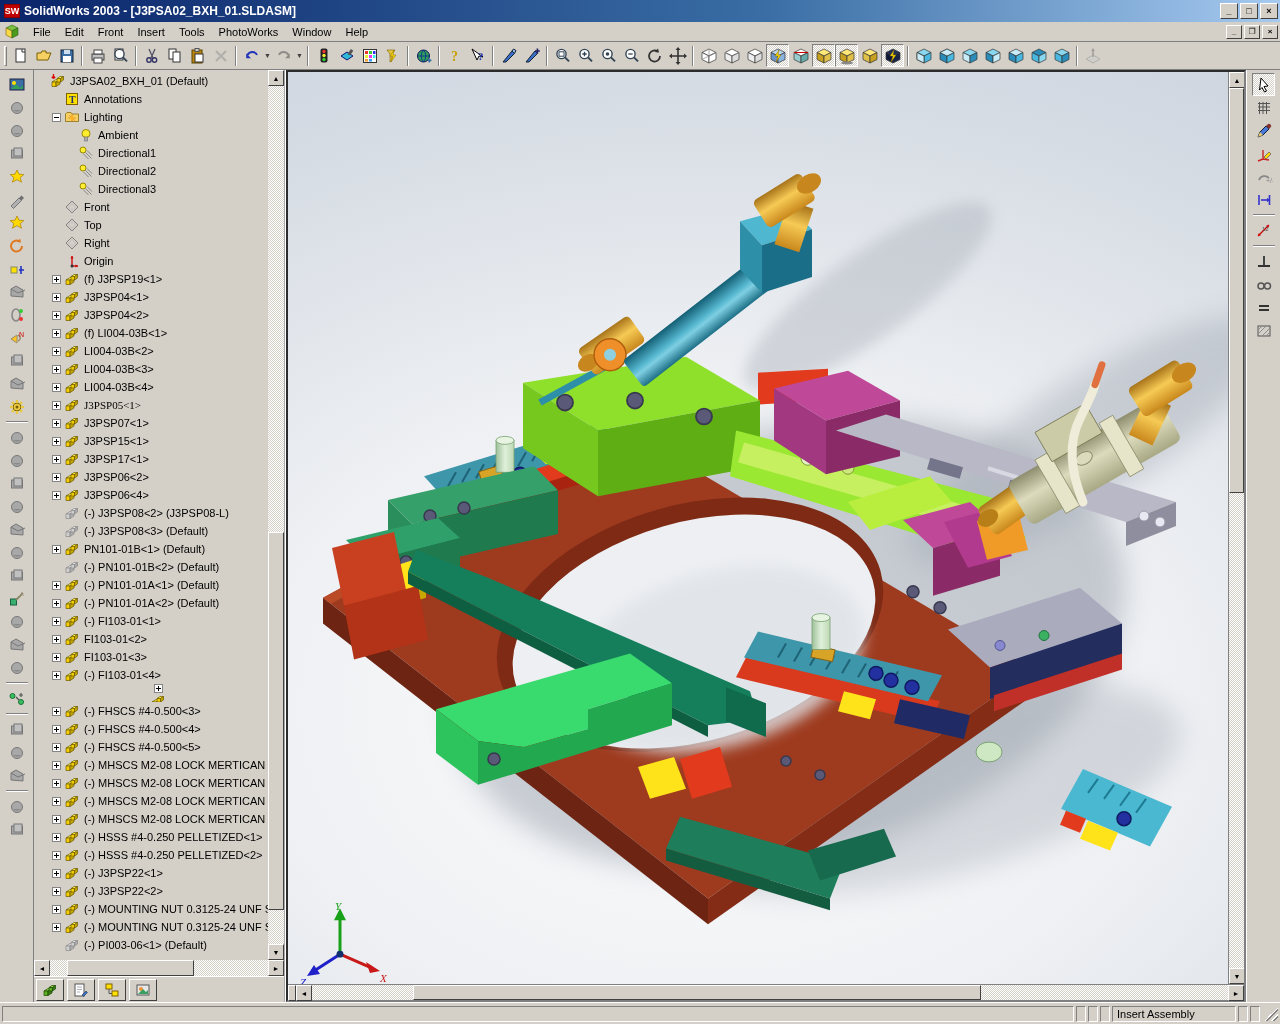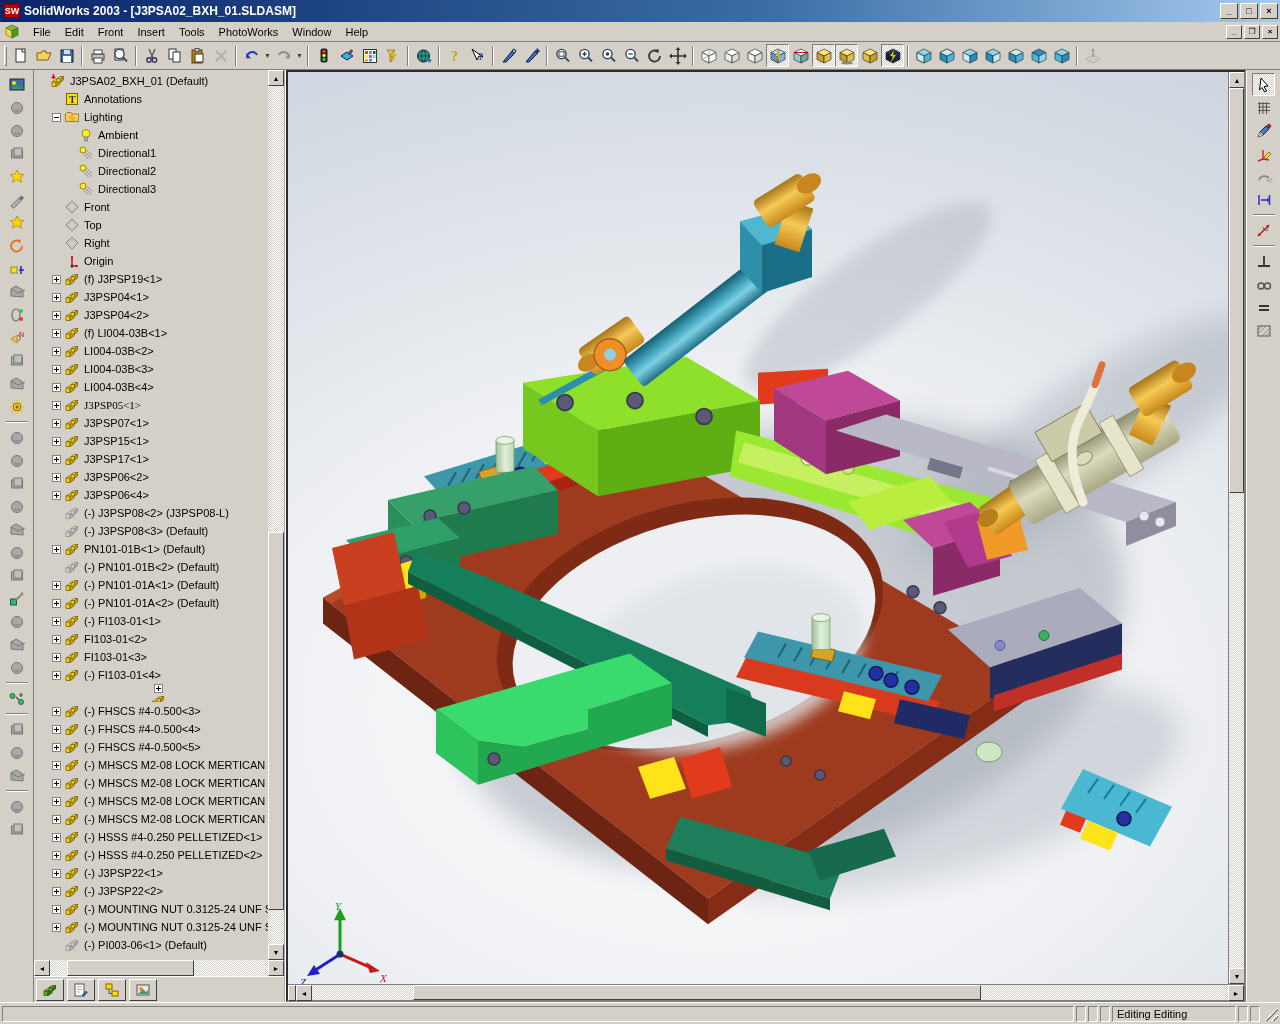--- a/index.html
+++ b/index.html
@@ -1799,18 +1799,18 @@
       </div>
     </div>
 </div>
 
 <div id="statusbar">
   <div class="st-pane" style="flex:1;"></div>
   <div class="st-pane" style="width:10px;"></div>
   <div class="st-pane" style="width:10px;"></div>
   <div class="st-pane" style="width:10px;"></div>
   <div class="st-pane" style="width:124px;">
-    <span>Editing Editing</span>
+    <span>Insert Assembly</span>
   </div>
   <div class="st-pane" style="width:10px;"></div>
   <div class="st-pane" style="width:10px;"></div>
   <div id="grip-corner"></div>
 </div>
 
 </body></html>

